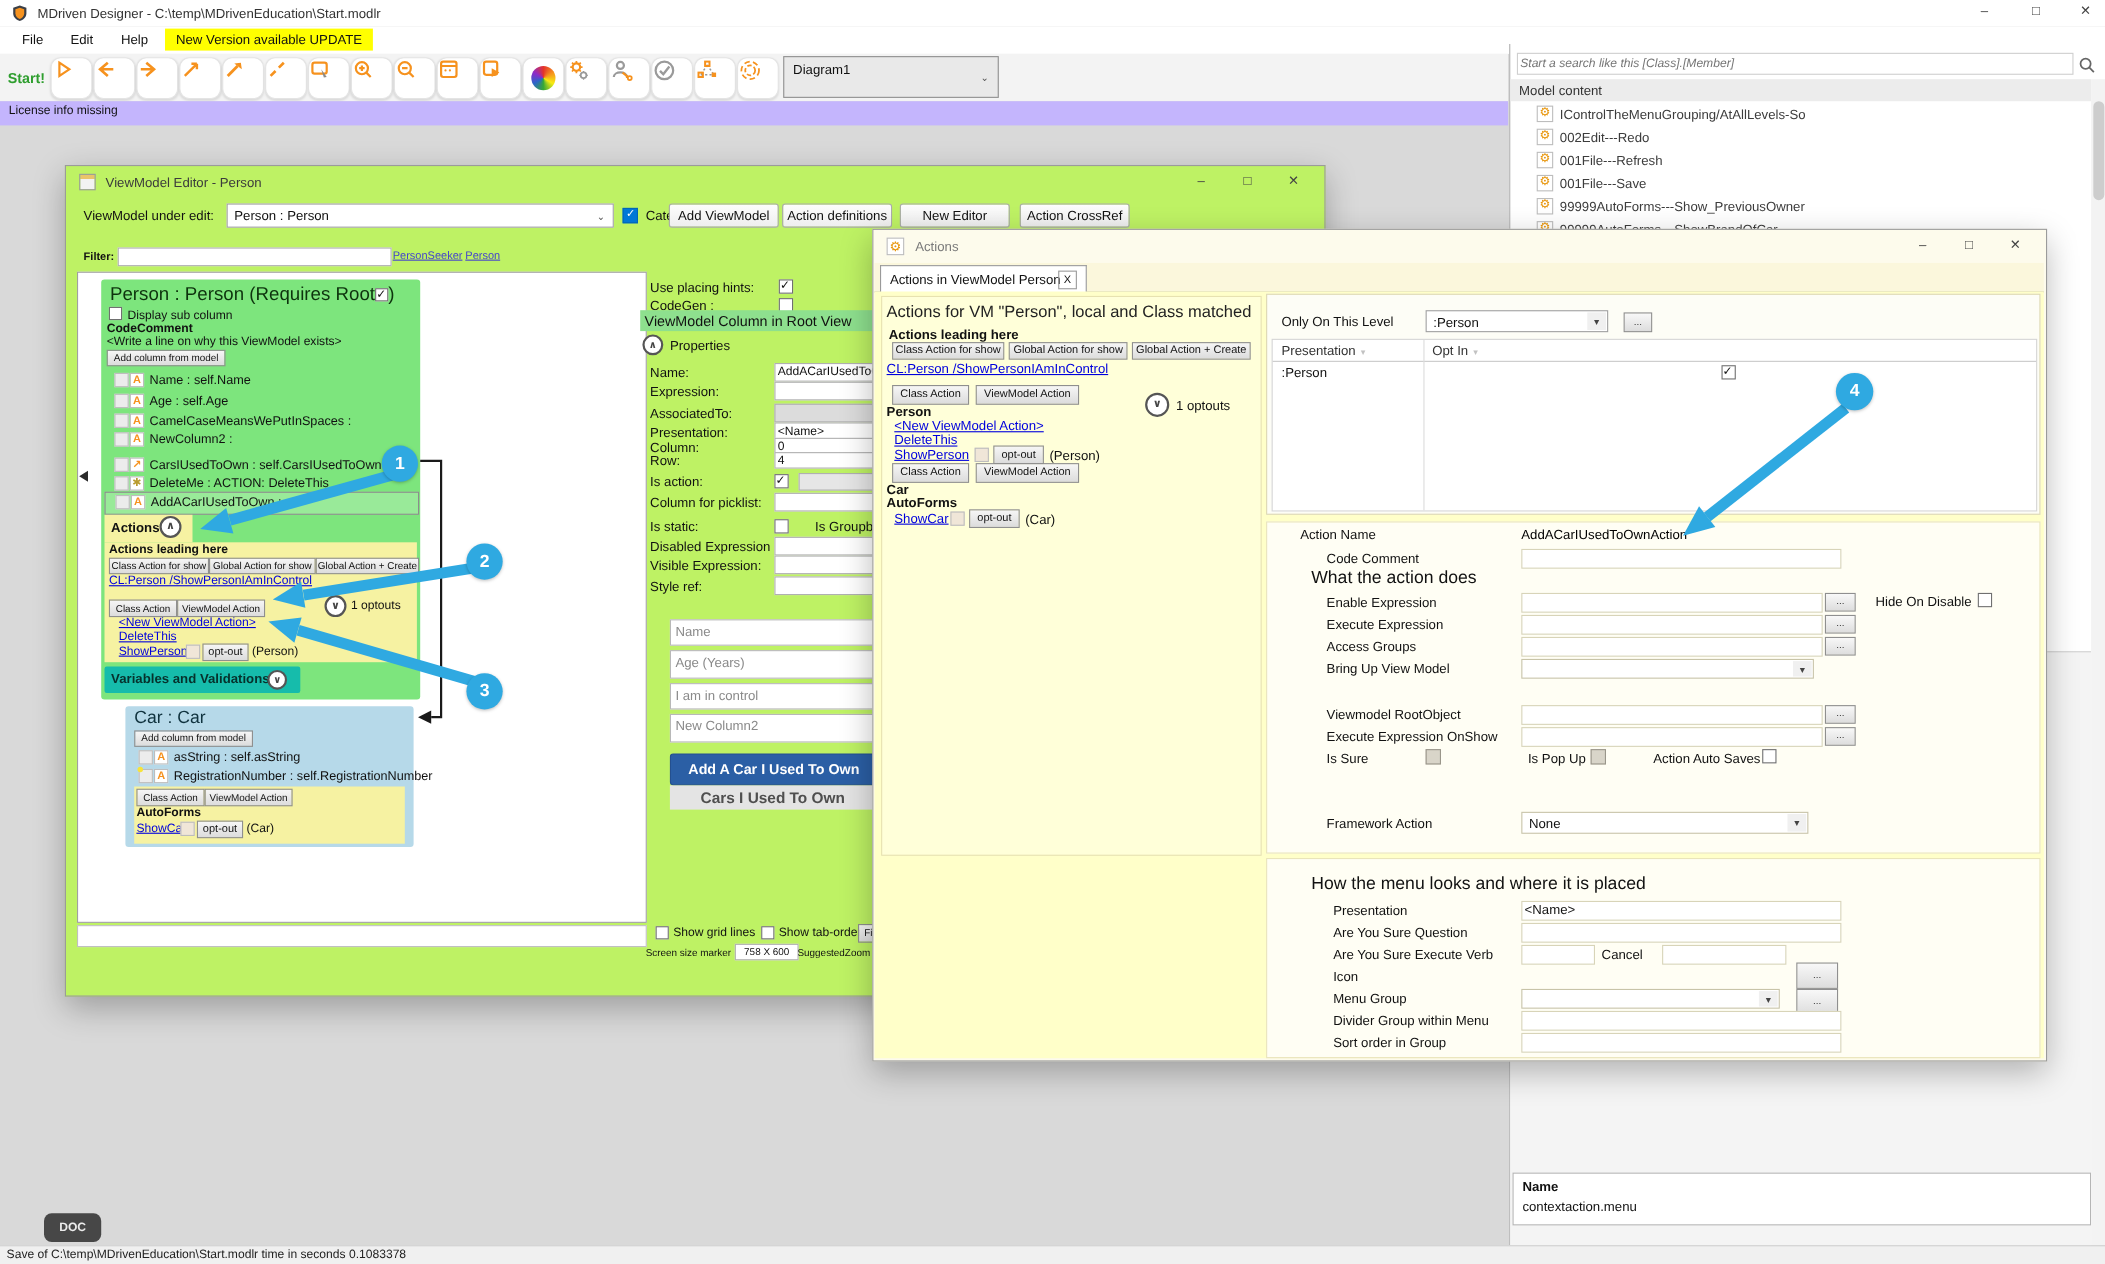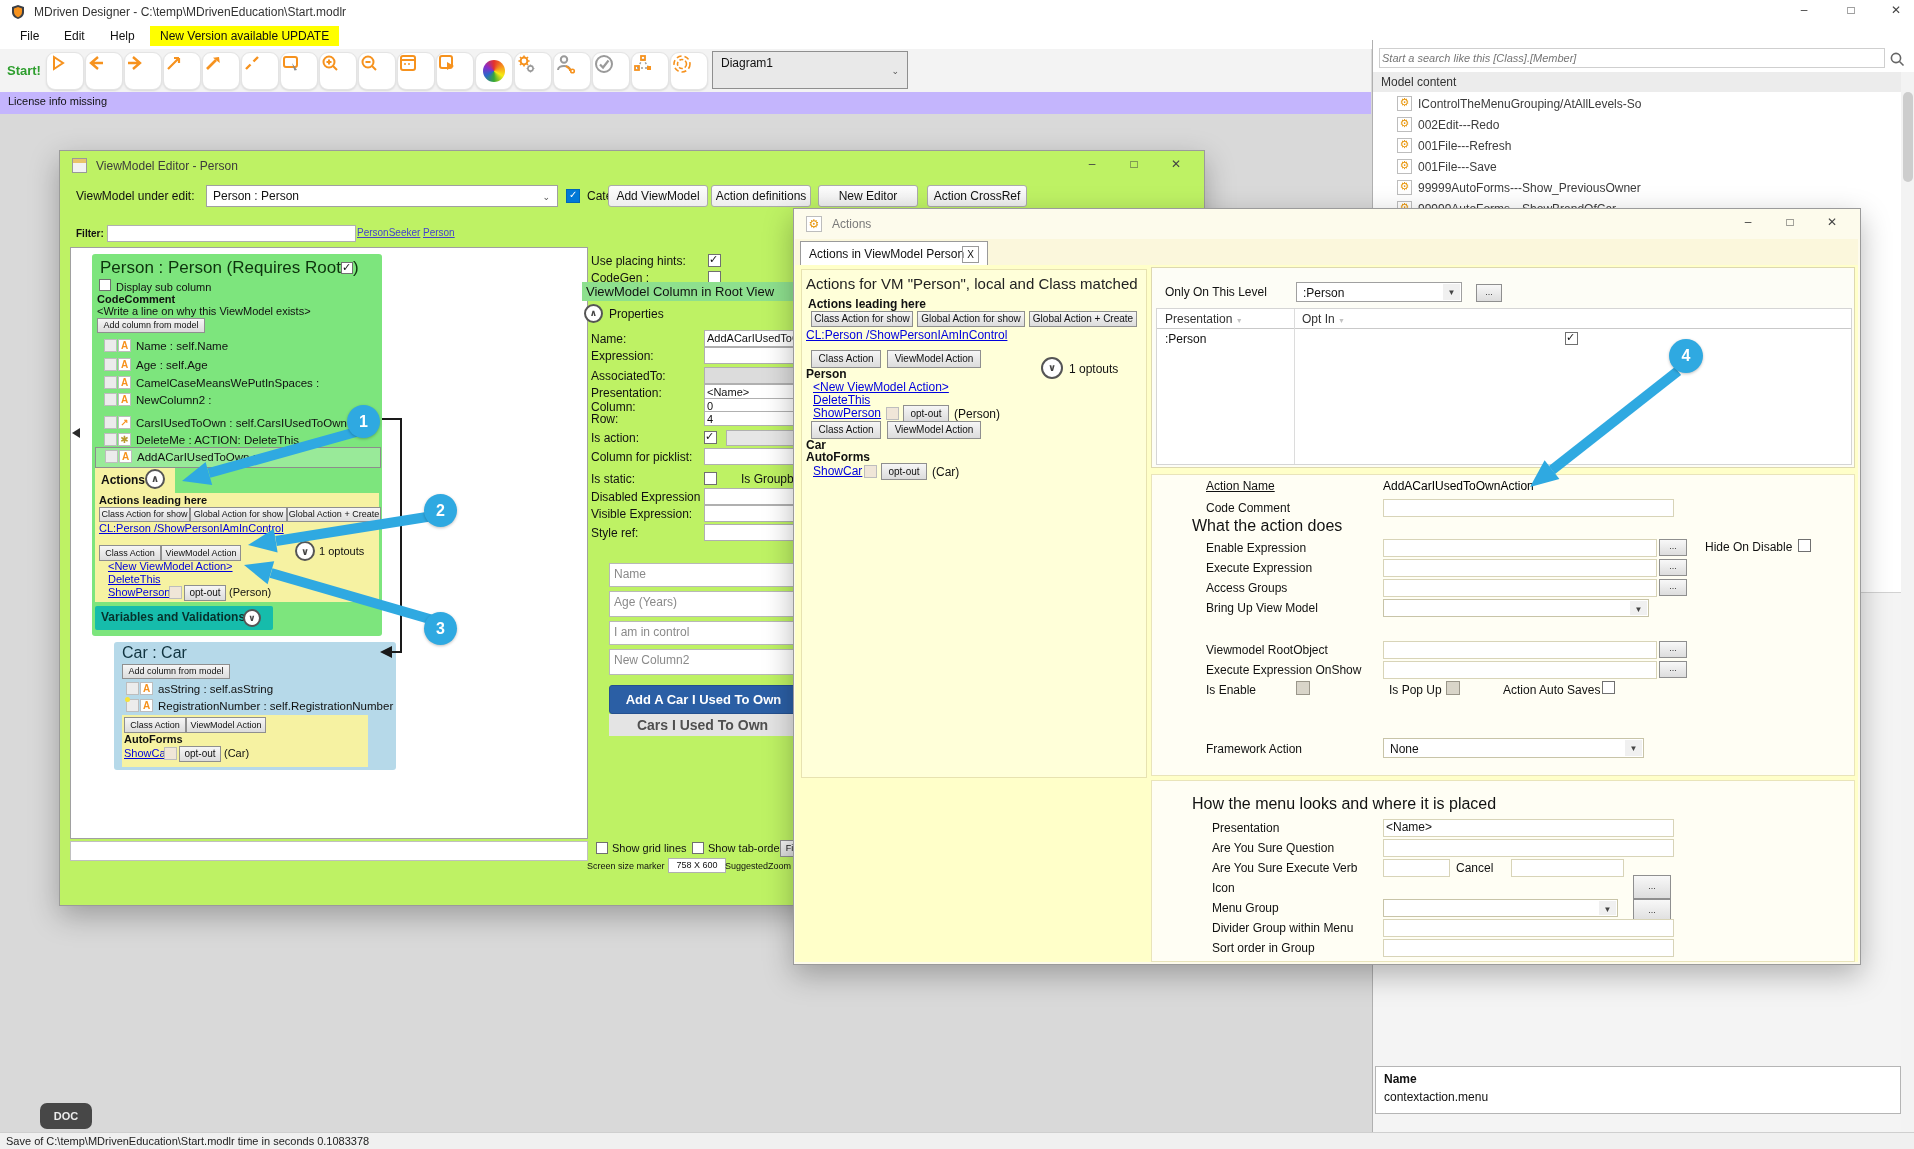--- a/index.html
+++ b/index.html
@@ -309,21 +309,21 @@
         <div class="sbtn" style="left:89px;top:92px;width:40px;height:14px;line-height:14px;font-size:10px;">opt-out</div>
         <span class="lbl" style="left:134px;top:93px;font-size:11px;">(Person)</span>
       </div>
 
       <div class="abs" style="left:3px;top:352px;width:178px;height:24px;background:#16bcab;border-radius:2px;">
         <span class="lbl" style="left:6px;top:4px;font-weight:bold;color:#06312c;">Variables and Validations</span>
       </div>
       <div class="chev" style="left:151px;top:355px;width:18px;height:18px;font-size:9px;line-height:15px;">∨</div>
     </div>
 
-    <div class="abs" style="left:43px;top:394px;width:262px;height:128px;background:#b6d9e9;border-radius:3px;padding-left:20px;">
+    <div class="abs" style="left:43px;top:394px;width:262px;height:128px;background:#b6d9e9;border-radius:3px;">
       <span class="lbl" style="left:8px;top:2px;font-size:16px;color:#10333f;">Car : Car</span>
       <div class="sbtn" style="left:8px;top:22px;width:106px;height:13px;line-height:13px;">Add column from model</div>
       <div class="abs" style="left:10px;top:40px;width:246px;height:16px;">
         <span class="icon-box" style="left:2px;top:0;"></span>
         <span class="icon-box w" style="left:16px;top:0;">A</span>
         <span class="lbl" style="left:34px;top:1px;font-size:11.5px;">asString : self.asString</span>
       </div>
       <div class="abs" style="left:10px;top:57px;width:246px;height:16px;">
         <span class="icon-box" style="left:2px;top:0;"></span>
         <span class="abs" style="left:1px;top:-2px;width:5px;height:5px;background:#f7e33a;border-radius:50%;"></span>
@@ -471,21 +471,21 @@
       <span class="lbl" style="left:8px;top:3px;color:#333;"><span>Presentation</span> <span class="funnel">▼</span></span>
       <span class="lbl" style="left:145px;top:3px;color:#333;"><span>Opt In</span> <span class="funnel">▼</span></span>
       <div class="abs" style="left:0;top:19px;width:694px;height:1px;background:#c9c9c9;"></div>
       <div class="abs" style="left:137px;top:0;width:1px;height:155px;background:#dcdcdc;"></div>
       <span class="lbl" style="left:8px;top:23px;">:Person</span>
       <span class="cb ck" style="left:408px;top:23px;width:13px;height:13px;"></span>
     </div>
   </div>
 
   <div class="abs" style="left:357px;top:265px;width:702px;height:300px;background:#fffef4;border:1px solid #e9e4ba;"></div>
-  <span class="lbl" style="left:412px;top:270px;text-decoration:underline;">Action Name</span>
+  <span class="lbl" style="left:388px;top:270px;">Action Name</span>
   <span class="lbl" style="left:589px;top:270px;color:#000;">AddACarIUsedToOwnAction</span>
   <span class="lbl" style="left:412px;top:292px;">Code Comment</span>
   <div class="inp" style="left:589px;top:290px;width:285px;height:16px;border-color:#d8d4b8;"></div>
   <span class="lbl" style="left:398px;top:308px;font-size:16px;">What the action does</span>
   <span class="lbl" style="left:412px;top:332px;">Enable Expression</span>
   <div class="inp" style="left:589px;top:330px;width:268px;height:16px;border-color:#d8d4b8;"></div>
   <div class="dots" style="left:865px;top:330px;width:26px;height:15px;line-height:13px;">...</div>
   <span class="lbl" style="left:911px;top:331px;">Hide On Disable</span>
   <span class="cb" style="left:1004px;top:330px;width:13px;height:13px;"></span>
   <span class="lbl" style="left:412px;top:352px;">Execute Expression</span>
@@ -497,21 +497,21 @@
   <span class="lbl" style="left:412px;top:392px;">Bring Up View Model</span>
   <div class="combo" style="left:589px;top:390px;width:266px;height:18px;border-color:#c8c4a8;">
       <span class="arr">▼</span>
     </div>
   <span class="lbl" style="left:412px;top:434px;">Viewmodel RootObject</span>
   <div class="inp" style="left:589px;top:432px;width:268px;height:16px;border-color:#d8d4b8;"></div>
   <div class="dots" style="left:865px;top:432px;width:26px;height:15px;line-height:13px;">...</div>
   <span class="lbl" style="left:412px;top:454px;">Execute Expression OnShow</span>
   <div class="inp" style="left:589px;top:452px;width:268px;height:16px;border-color:#d8d4b8;"></div>
   <div class="dots" style="left:865px;top:452px;width:26px;height:15px;line-height:13px;">...</div>
-  <span class="lbl" style="left:412px;top:474px;">Is Enable</span>
+  <span class="lbl" style="left:412px;top:474px;">Is Sure</span>
   <span class="cb gray" style="left:502px;top:472px;width:14px;height:14px;"></span>
   <span class="lbl" style="left:595px;top:474px;">Is Pop Up</span>
   <span class="cb gray" style="left:652px;top:472px;width:14px;height:14px;"></span>
   <span class="lbl" style="left:709px;top:474px;">Action Auto Saves</span>
   <span class="cb" style="left:808px;top:472px;width:13px;height:13px;"></span>
   <span class="lbl" style="left:412px;top:533px;">Framework Action</span>
   <div class="combo" style="left:589px;top:529px;width:261px;height:20px;border-color:#c8c4a8;">
     <span class="lbl" style="left:6px;top:3px;">None</span>
     <span class="arr">▼</span>
   </div>

